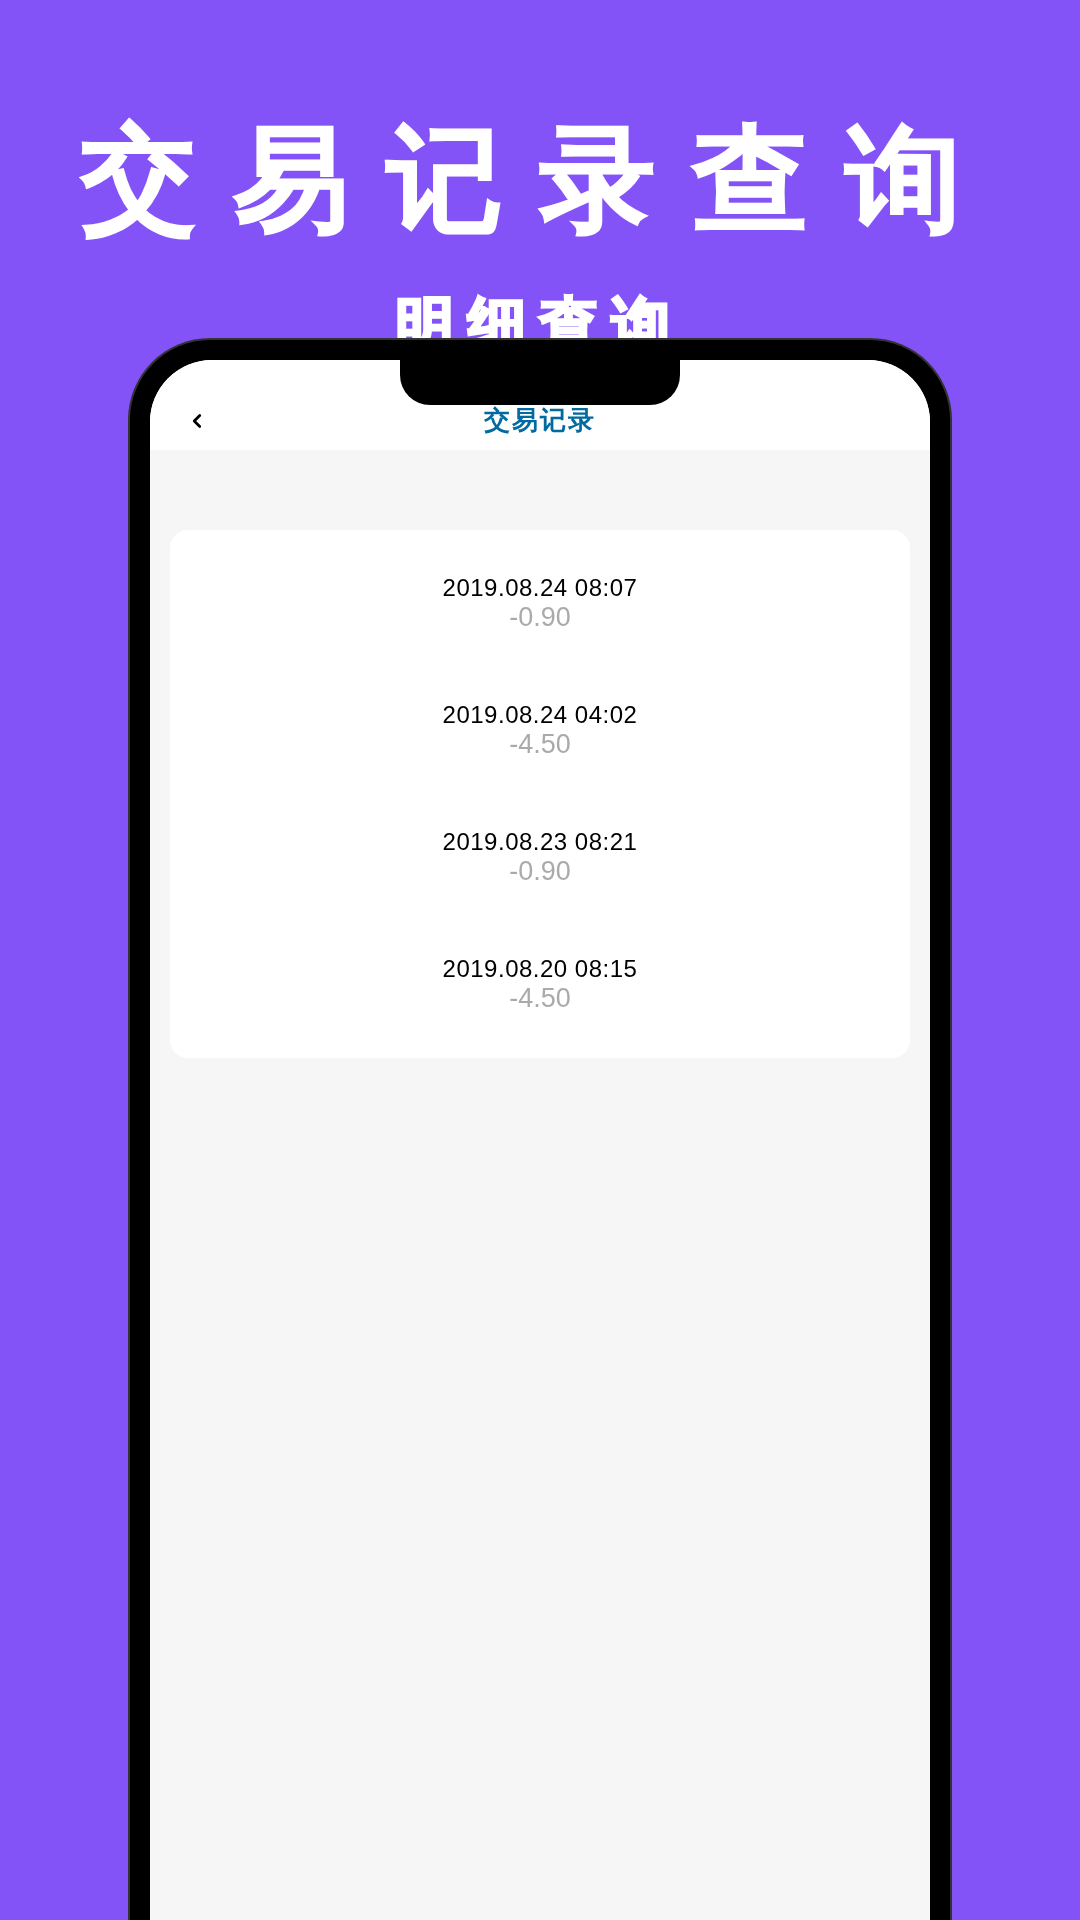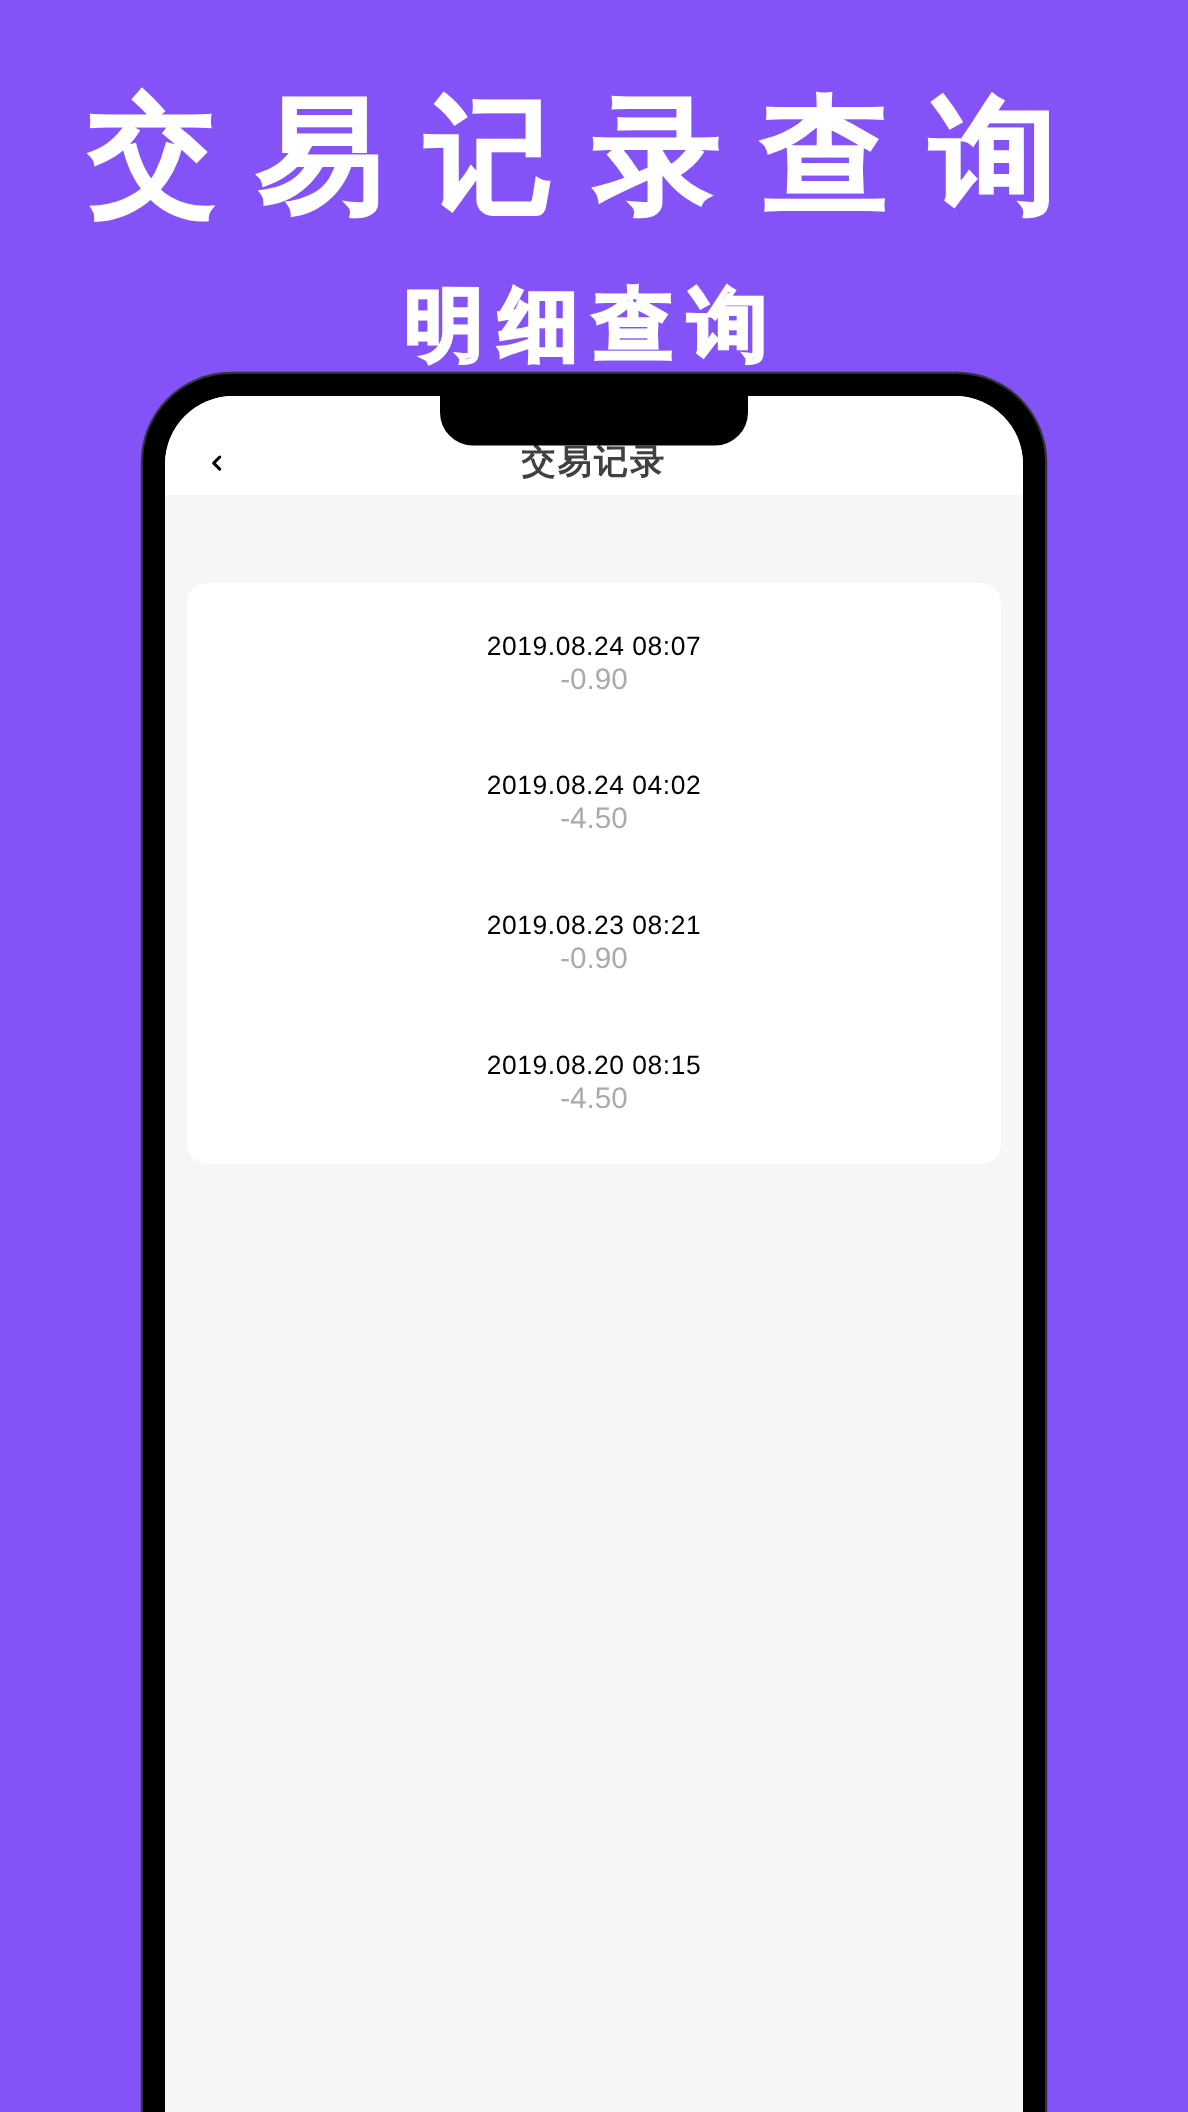--- a/index.html
+++ b/index.html
@@ -14,27 +14,27 @@
       font-family: -apple-system, BlinkMacSystemFont, "Segoe UI", Arial, sans-serif;
       overflow: hidden;
       position: relative;
     }
     .hero-title {
       text-align: center;
       color: #ffffff;
       font-size: 115px;
       font-weight: 900;
       letter-spacing: 38px;
-      padding-top: 65px;
+      padding-top: 103px;
       -webkit-text-stroke: 2px #ffffff;
     }
     .hero-subtitle {
       text-align: center;
       color: #8353f8;
-      font-size: 72px;
+      font-size: 58px;
       font-weight: 900;
       letter-spacing: 14px;
       margin-top: 28px;
       -webkit-text-stroke: 3px #ffffff;
     }
     .phone-frame {
       position: absolute;
       left: 50%;
       transform: translateX(-50%);
       top: 340px;
@@ -79,23 +79,23 @@
       left: 36px;
       top: 50px;
       width: 22px;
       height: 22px;
     }
     .back-icon svg {
       width: 100%;
       height: 100%;
     }
     .app-title {
-      font-size: 31px;
+      font-size: 26px;
       font-weight: 600;
-      color: #404040;
+      color: #0369a1;
       letter-spacing: 2px;
     }
     .records-card {
       margin: 80px 20px 0 20px;
       background: #ffffff;
       border-radius: 18px;
       padding: 10px 0;
     }
     .record-row {
       display: flex;

